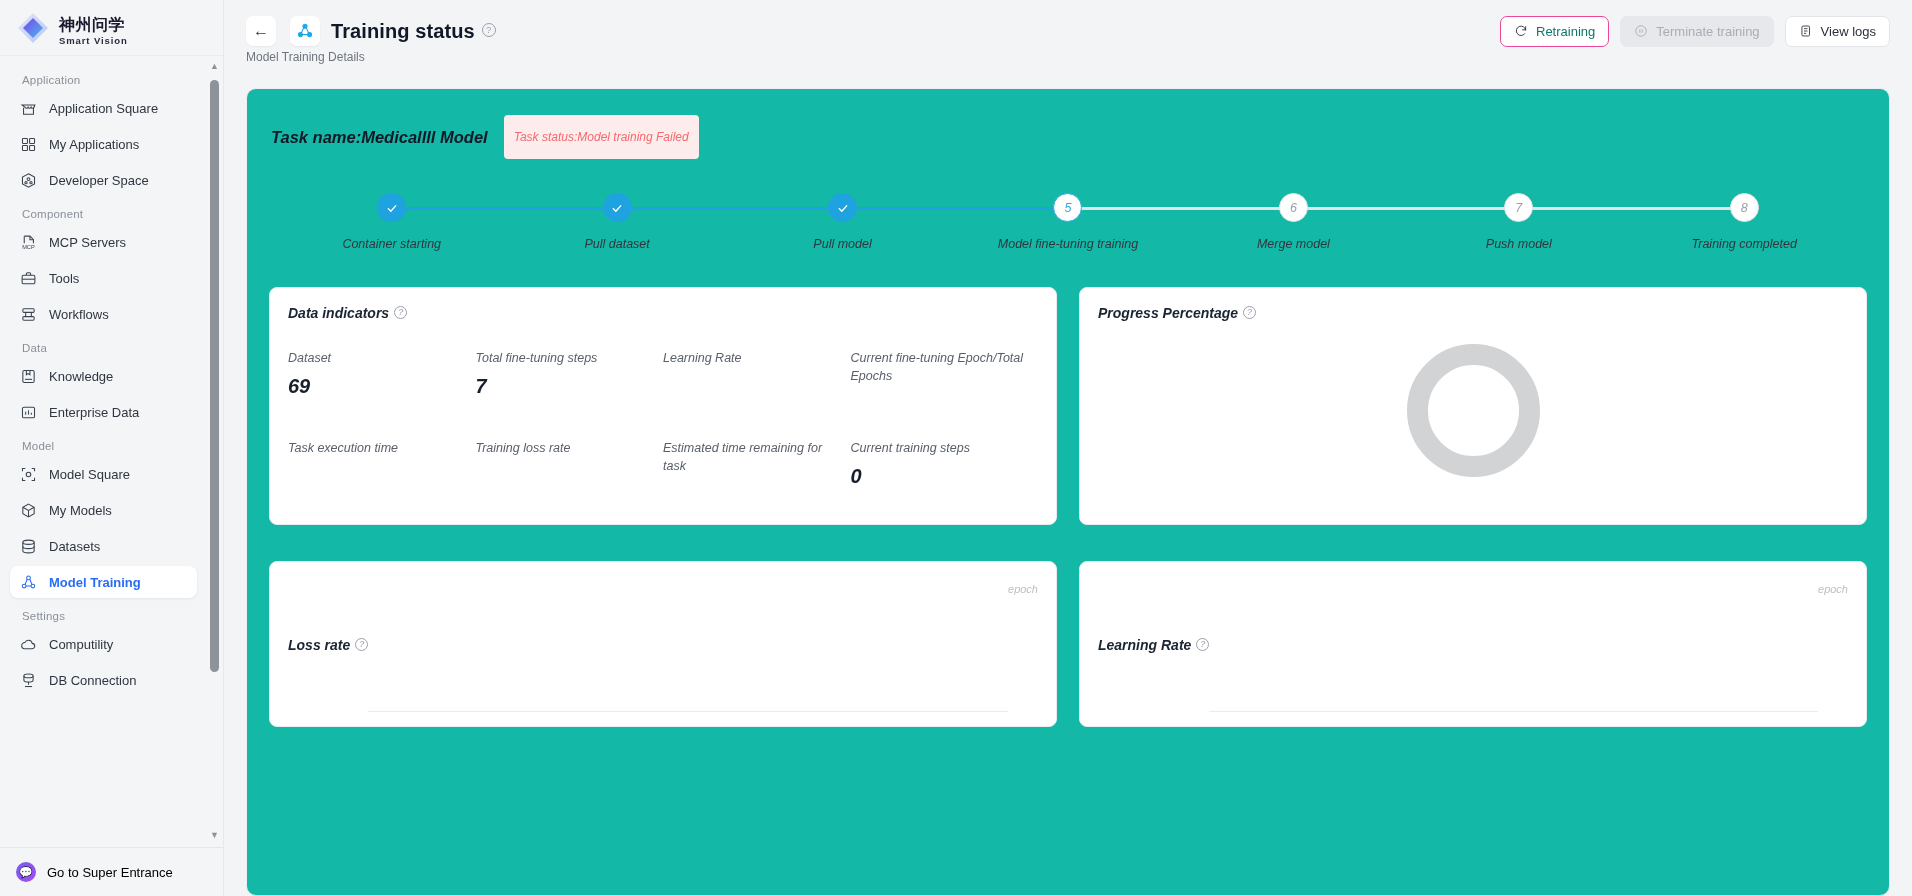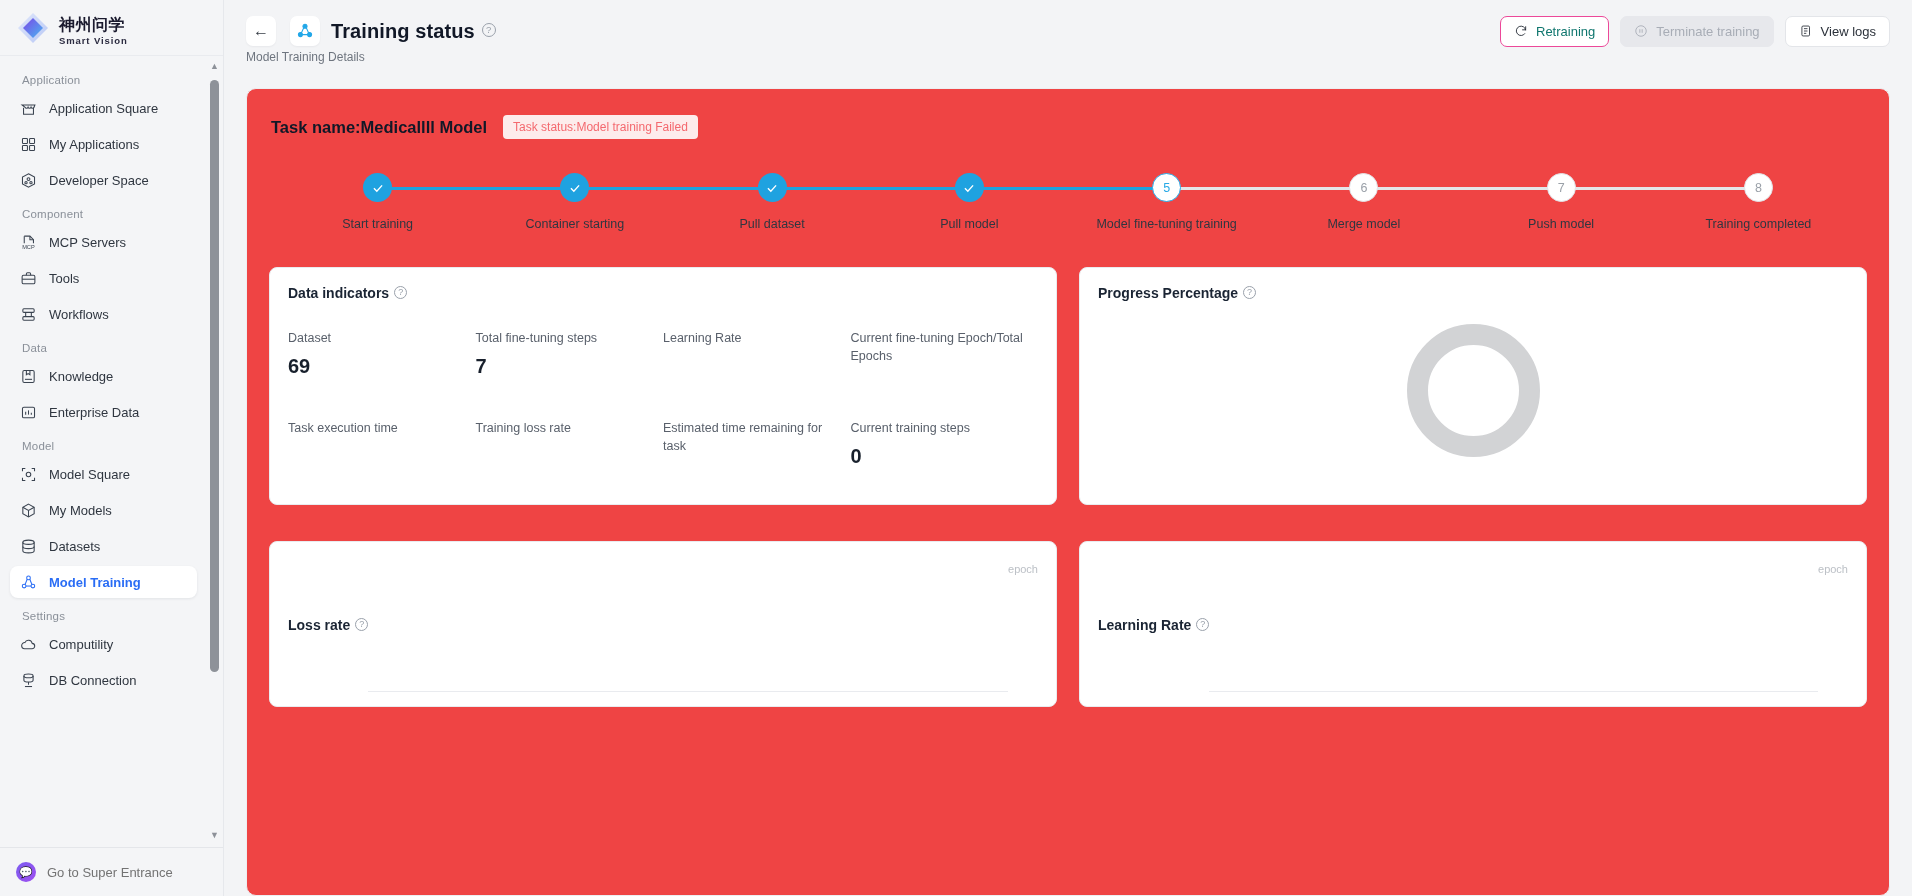--- a/index.html
+++ b/index.html
@@ -76,21 +76,21 @@
     border-top: 1px solid #e4e6ea;
     height: 49px; display: flex; align-items: center; gap: 11px;
     padding: 0 16px; cursor: pointer;
   }
   .super-ico {
     width: 20px; height: 20px; border-radius: 50%;
     background: linear-gradient(135deg,#7b5cf0,#9f4ff0);
     display: flex; align-items: center; justify-content: center;
     color: #fff; font-size: 11px; flex: 0 0 20px;
   }
-  .super-label { font-size: 13px; color: #737373; }
+  .super-label { font-size: 13px; color: #000000; }
 
   
   .main { flex: 1 1 auto; height: 896px; display: flex; flex-direction: column; background: #f3f4f6; overflow: hidden; }
   .topbar {
     height: 78px; padding: 10px 22px 0 22px; flex: 0 0 78px;
     display: flex; flex-direction: column;
   }
   .topbar-row { display: flex; align-items: center; height: 42px; }
   .back-btn {
     width: 30px; height: 30px; border-radius: 7px; background: #fff;
@@ -119,30 +119,31 @@
     display: inline-flex; align-items: center; gap: 8px;
     font-size: 13px; cursor: pointer; white-space: nowrap;
   }
   .btn-outline { background: #fff; border: 1px solid #ec4899; color: #0f766e; font-weight: 500; }
   .btn-plain { background: #fff; border: 1px solid #e3e5e9; color: #2b313a; }
   .btn-disabled { background: #e7e8ec; border: 1px solid #e7e8ec; color: #a8adb6; cursor: not-allowed; }
   .btn svg { width: 14px; height: 14px; display:block; fill:none; stroke-width:1.5; }
   .subtitle { font-size: 12px; color: #6e757f; margin-left: 0; padding-left: 0; margin-top: -2px; }
 
   .content {
-    margin: 10px 22px 0 22px; background: #ef4444; border-radius: 10px;
+    margin: 10px 22px 0 22px; background: #14b8a6; border-radius: 10px;
     flex: 1 1 auto; overflow: hidden; padding: 22px 22px 0 22px;
     border: 1px solid #eceef1;
+    font-style: italic;
   }
 
   .task-row { display: flex; align-items: center; gap: 16px; padding: 4px 2px 0 2px; }
   .task-name { font-size: 16.5px; font-weight: 700; color: #111827; }
   .status-badge {
     background: #fdecec; color: #f4696f; font-size: 12px;
-    padding: 5px 10px; border-radius: 4px; white-space: nowrap;
+    padding: 15px 10px; border-radius: 4px; white-space: nowrap;
   }
 
   
   .stepper { display: flex; margin-top: 34px; padding: 0 10px; }
   .step { flex: 1 1 0; display: flex; flex-direction: column; align-items: center; position: relative; }
   .step .bar {
     position: absolute; top: 14px; height: 3px; left: 50%; right: -50%;
     background: #e4e6e9;
   }
   .step.done .bar, .step.donebar .bar { background: #1fa2e0; }
@@ -445,29 +446,20 @@
       </div>
 
       <div class="stepper">
         <div class="step done">
           <div class="bar"></div>
           <div class="circle done">
               <svg viewBox="0 0 24 24">
                 <polyline points="5,12.5 10,17.5 19,7.5"></polyline>
               </svg>
             </div>
-          <div class="step-label">Start training</div>
-        </div>
-        <div class="step done">
-          <div class="bar"></div>
-          <div class="circle done">
-              <svg viewBox="0 0 24 24">
-                <polyline points="5,12.5 10,17.5 19,7.5"></polyline>
-              </svg>
-            </div>
           <div class="step-label">Container starting</div>
         </div>
         <div class="step done">
           <div class="bar"></div>
           <div class="circle done">
               <svg viewBox="0 0 24 24">
                 <polyline points="5,12.5 10,17.5 19,7.5"></polyline>
               </svg>
             </div>
           <div class="step-label">Pull dataset</div>

